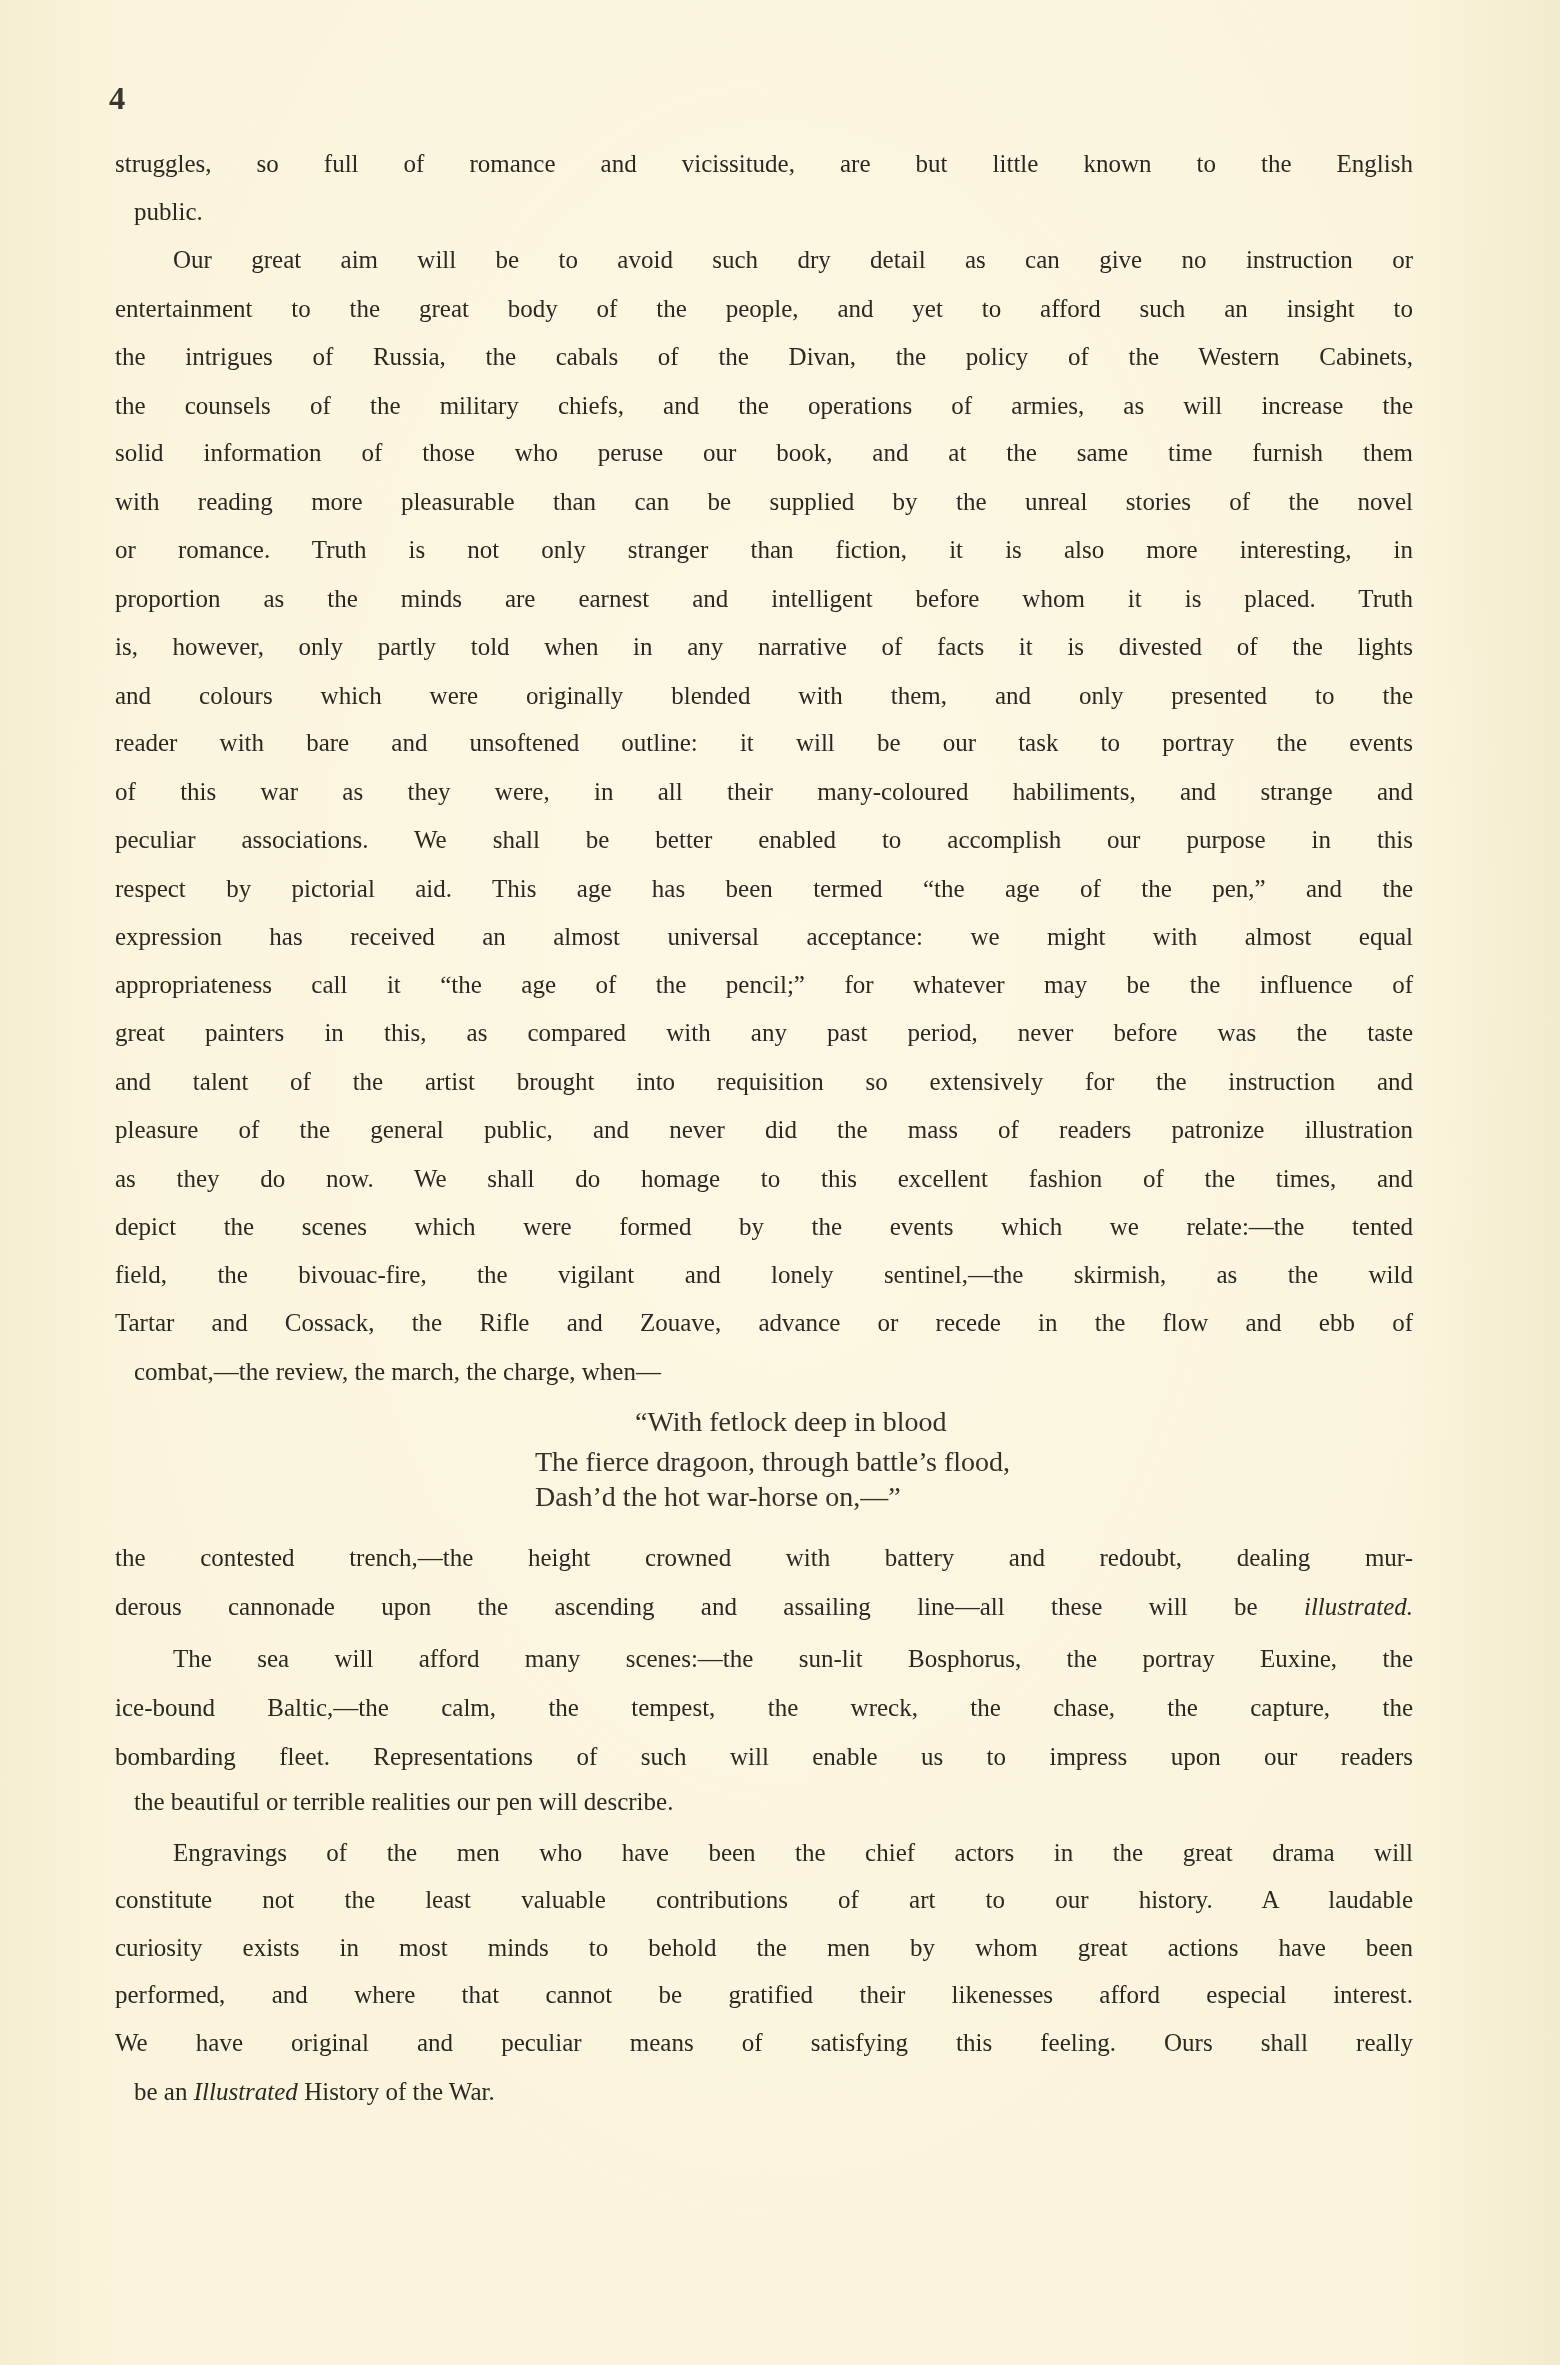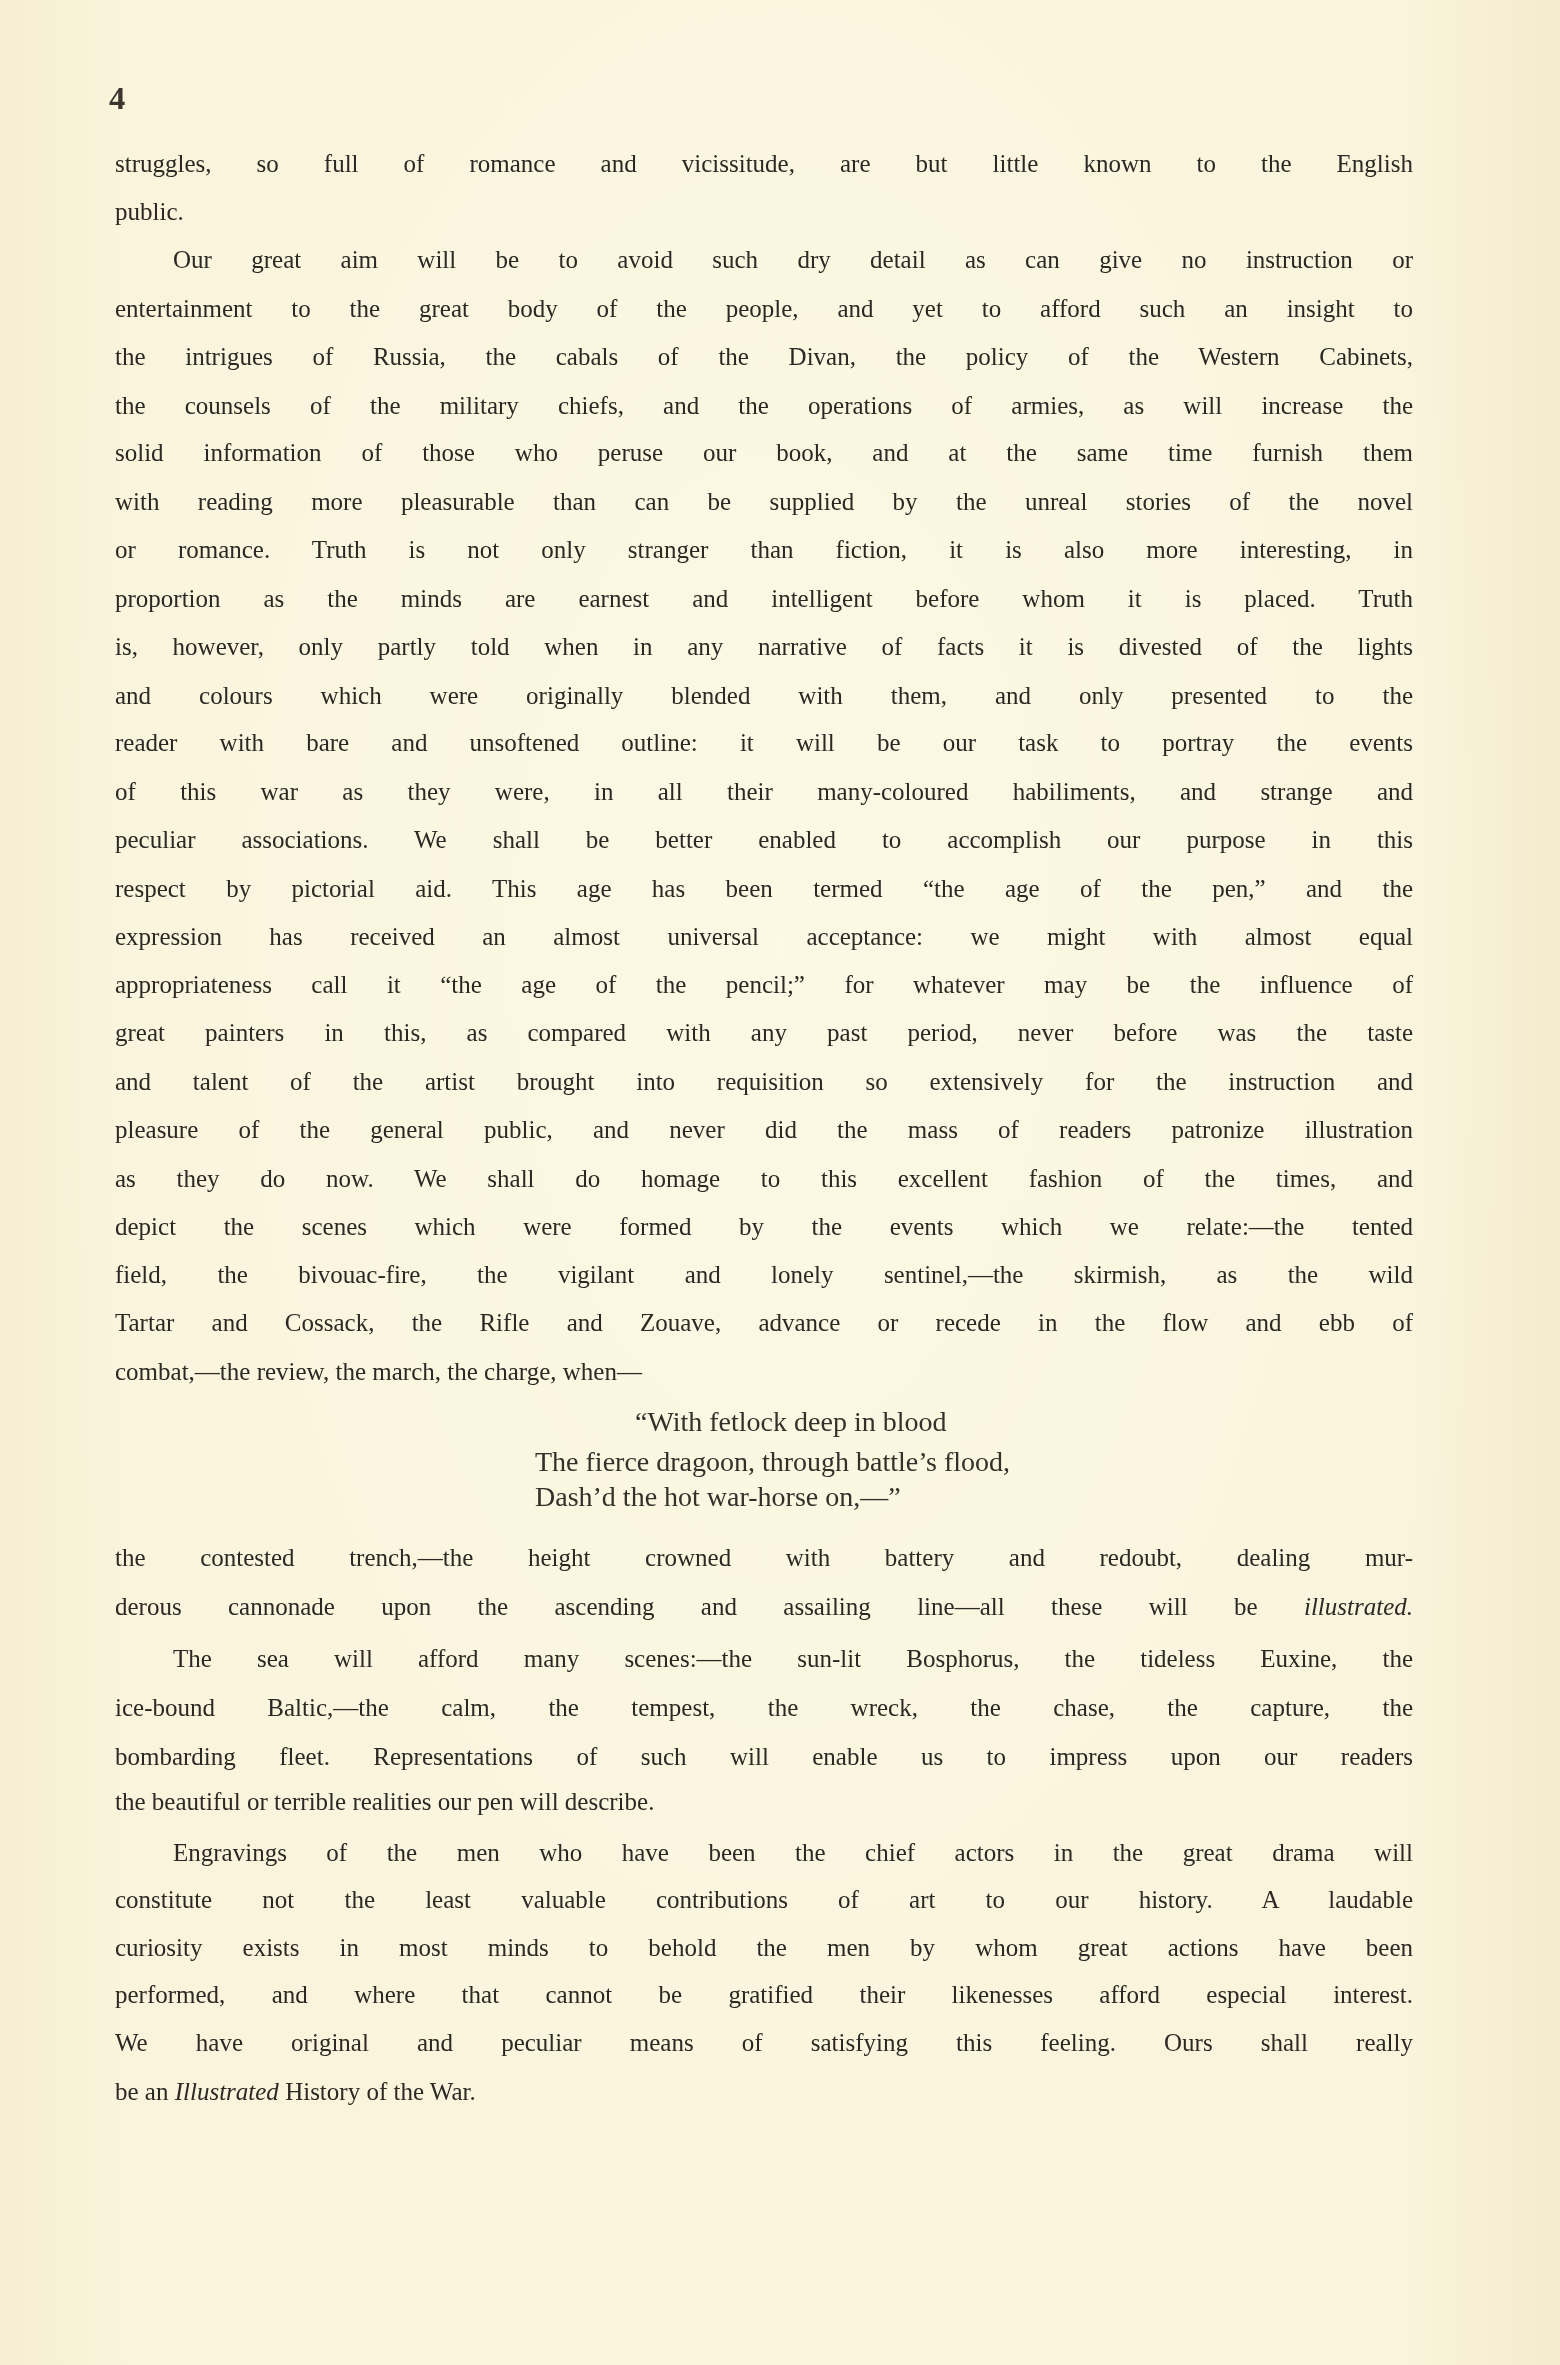--- a/index.html
+++ b/index.html
@@ -64,20 +64,21 @@
     font-family: "Liberation Serif", serif;
     font-size: 25px;
     line-height: 49px;
     white-space: nowrap;
     text-align: justify;
     text-align-last: justify;
     color: #2c2823;
   }
   .line.last {
     text-align-last: left;
+    margin-left: 19px;
   }
   .line.indent {
     padding-left: 58px;
     width: 1240px;
     font-family: Liberation Serif, serif;
   }
   em.it {
   }
   .verse {
     position: absolute;
@@ -127,21 +128,21 @@
     <div class="line" style="top:1057px">and talent of the artist brought into requisition so extensively for the instruction and</div>
     <div class="line" style="top:1105px">pleasure of the general public, and never did the mass of readers patronize illustration</div>
     <div class="line" style="top:1154px">as they do now.  We shall do homage to this excellent fashion of the times, and</div>
     <div class="line" style="top:1202px">depict the scenes which were formed by the events which we relate:—the tented</div>
     <div class="line" style="top:1250px">field, the bivouac-fire, the vigilant and lonely sentinel,—the skirmish, as the wild</div>
     <div class="line" style="top:1298px">Tartar and Cossack, the Rifle and Zouave, advance or recede in the flow and ebb of</div>
     <div class="line last" style="top:1347px">combat,—the review, the march, the charge, when—</div>
 
     <div class="line" style="top:1533px">the contested trench,—the height crowned with battery and redoubt, dealing mur-</div>
     <div class="line" style="top:1582px"><span>derous cannonade upon the ascending and assailing line—all these will be </span><em class="it">illustrated.</em></div>
-    <div class="line indent" style="top:1634px">The sea will afford many scenes:—the sun-lit Bosphorus, the tideless Euxine, the</div>
+    <div class="line indent" style="top:1634px">The sea will afford many scenes:—the sun-lit Bosphorus, the portray Euxine, the</div>
     <div class="line" style="top:1683px">ice-bound Baltic,—the calm, the tempest, the wreck, the chase, the capture, the</div>
     <div class="line" style="top:1732px">bombarding fleet.  Representations of such will enable us to impress upon our readers</div>
     <div class="line last" style="top:1777px">the beautiful or terrible realities our pen will describe.</div>
     <div class="line indent" style="top:1828px">Engravings of the men who have been the chief actors in the great drama will</div>
     <div class="line" style="top:1875px">constitute not the least valuable contributions of art to our history.  A laudable</div>
     <div class="line" style="top:1923px">curiosity exists in most minds to behold the men by whom great actions have been</div>
     <div class="line" style="top:1970px">performed, and where that cannot be gratified their likenesses afford especial interest.</div>
     <div class="line" style="top:2018px">We have original and peculiar means of satisfying this feeling.  Ours shall really</div>
     <div class="line last" style="top:2067px"><span>be an </span><em class="it">Illustrated</em><span> History of the War.</span></div>
   </div>

